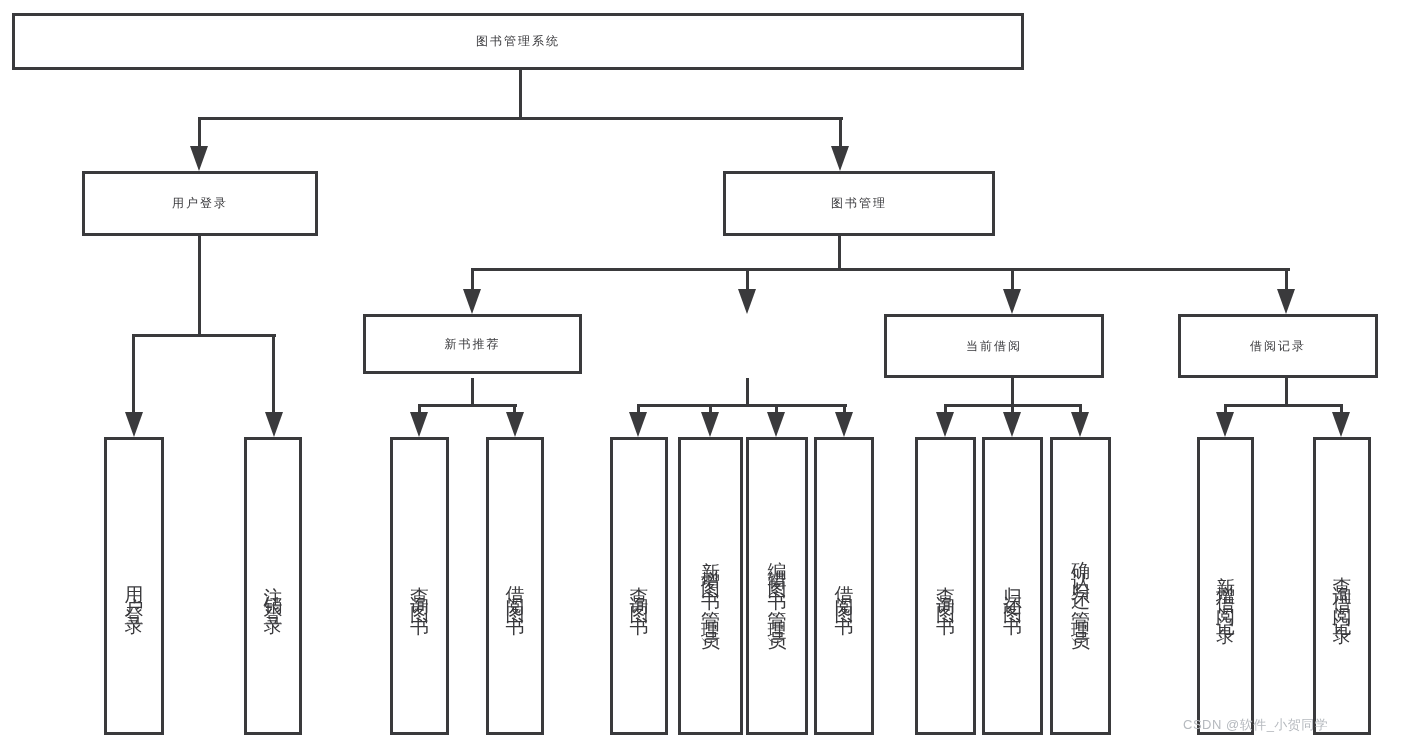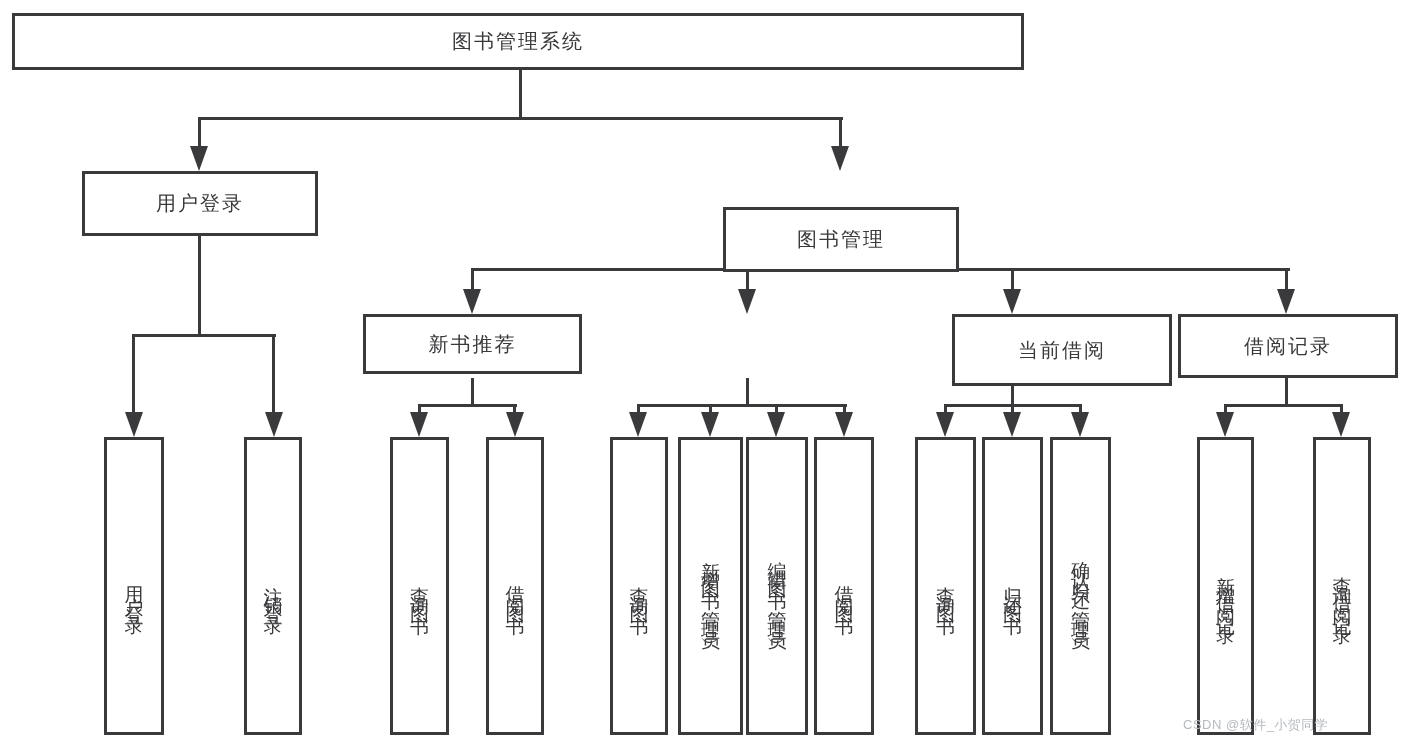--- a/index.html
+++ b/index.html
@@ -13,21 +13,21 @@
     color: #333336;
   }
   .hbox {
     position: absolute;
     box-sizing: border-box;
     border: 3px solid #3a3a3c;
     background: #ffffff;
     display: flex;
     align-items: center;
     justify-content: center;
-    font-size: 20px;
+    font-size: 12px;
     letter-spacing: 2px;
     color: #39393c;
     z-index: 2;
   }
   .vbox {
     position: absolute;
     top: 437px;
     height: 298px;
     box-sizing: border-box;
     border: 3px solid #3a3a3c;
@@ -83,21 +83,21 @@
   <div class="line" style="left:519px; top:69px; width:3px; height:51px;"></div>
   <div class="line" style="left:198px; top:117px; width:645px; height:3px;"></div>
   <div class="line" style="left:198px; top:119px; width:3px; height:32px;"></div>
   <div class="line" style="left:839px; top:119px; width:3px; height:32px;"></div>
   <div class="arrow" style="left:190px; top:146px;"></div>
   <div class="arrow" style="left:831px; top:146px;"></div>
 
   <div class="hbox" style="left:82px; top:171px; width:236px; height:65px;">
     <span>用户登录</span>
   </div>
-  <div class="hbox" style="left:723px; top:171px; width:236px; height:65px;margin-top:36px;">
+  <div class="hbox" style="left:723px; top:171px; width:272px; height:65px;">
     <span>图书管理</span>
   </div>
 
   <div class="line" style="left:198px; top:236px; width:3px; height:101px;"></div>
   <div class="line" style="left:132px; top:334px; width:144px; height:3px;"></div>
   <div class="line" style="left:132px; top:336px; width:3px; height:79px;"></div>
   <div class="line" style="left:272px; top:336px; width:3px; height:79px;"></div>
   <div class="arrow" style="left:125px; top:412px;"></div>
   <div class="arrow" style="left:265px; top:412px;"></div>
 
@@ -108,24 +108,24 @@
   <div class="line" style="left:1011px; top:270px; width:3px; height:22px;"></div>
   <div class="line" style="left:1285px; top:270px; width:3px; height:22px;"></div>
   <div class="arrow" style="left:463px; top:289px;"></div>
   <div class="arrow" style="left:738px; top:289px;"></div>
   <div class="arrow" style="left:1003px; top:289px;"></div>
   <div class="arrow" style="left:1277px; top:289px;"></div>
 
   <div class="hbox" style="left:363px; top:314px; width:219px; height:60px;">
     <span>新书推荐</span>
   </div>
-  <div class="hbox" style="left:952px; top:314px; width:220px; height:72px;">
+  <div class="hbox" style="left:884px; top:314px; width:220px; height:64px;">
     <span>当前借阅</span>
   </div>
-  <div class="hbox" style="left:1178px; top:314px; width:220px; height:64px;">
+  <div class="hbox" style="left:1178px; top:314px; width:200px; height:64px;">
     <span>借阅记录</span>
   </div>
 
   <div class="line" style="left:471px; top:378px; width:3px; height:28px;"></div>
   <div class="line" style="left:418px; top:404px; width:99px; height:3px;"></div>
   <div class="line" style="left:418px; top:406px; width:3px; height:10px;"></div>
   <div class="line" style="left:513px; top:406px; width:3px; height:10px;"></div>
   <div class="arrow" style="left:410px; top:412px;"></div>
   <div class="arrow" style="left:506px; top:412px;"></div>
 

